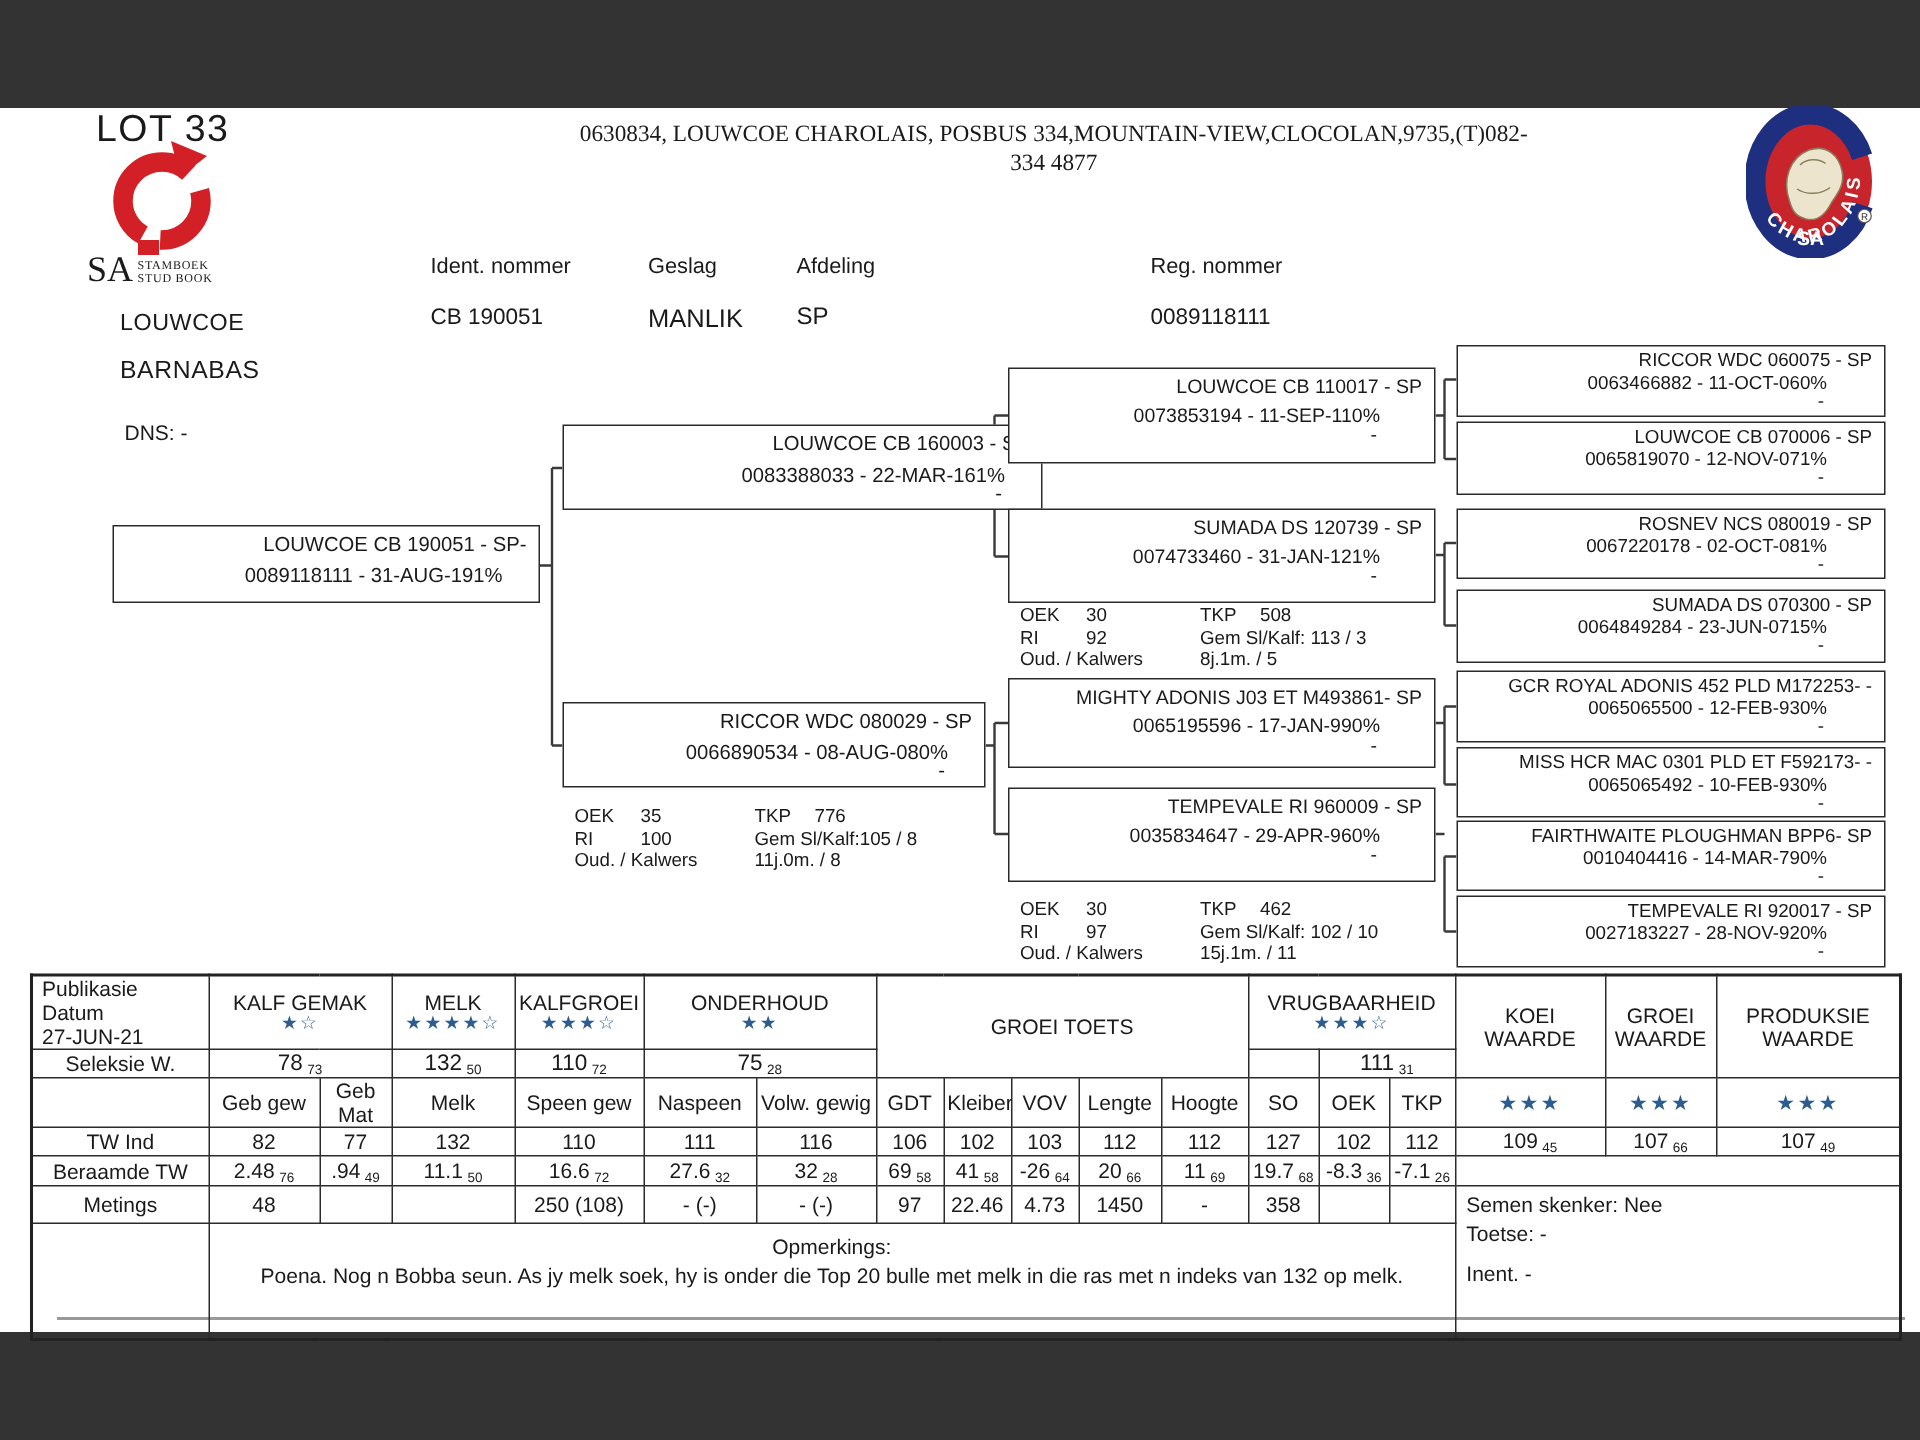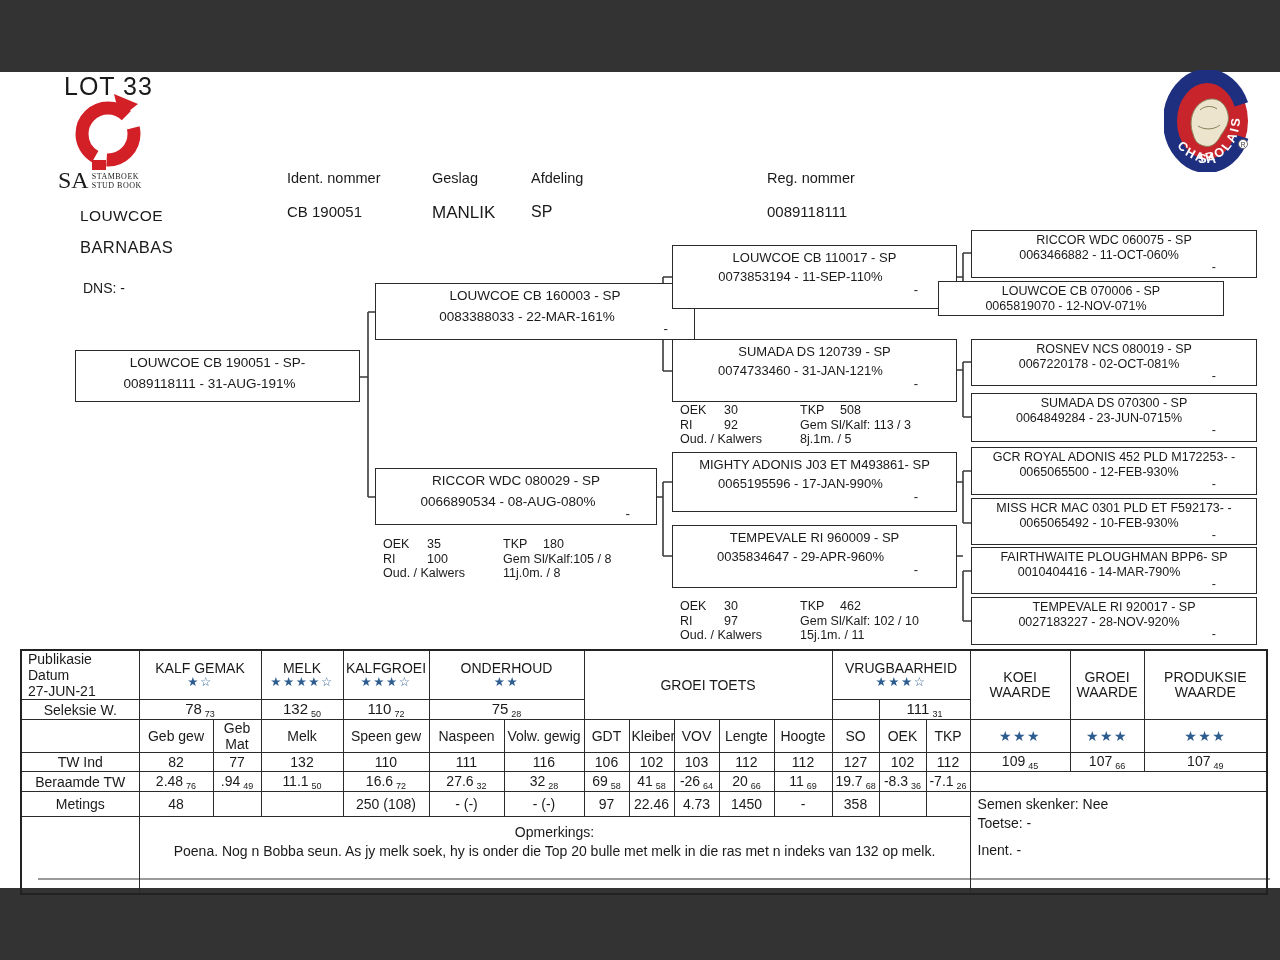--- a/index.html
+++ b/index.html
@@ -22,21 +22,21 @@
   .charlogo{position:absolute;left:1164px;top:70px;}
   .fld{position:absolute;top:170px;}
   .flbl{font-size:14.5px;}
   .fval{margin-top:17px;font-size:15px;}
   .aname{position:absolute;left:80px;font-size:15.5px;letter-spacing:.4px;}
   .dnsline{position:absolute;left:83px;top:280px;font-size:14px;}
 
   
   .pbox{position:absolute;border:1.5px solid #2a2a2a;background:#fff;box-sizing:border-box;
         padding:4px 8px 0 8px;overflow:hidden;}
-  .pbox .r1,.pbox .r2{display:flex;justify-content:center;}
+  .pbox .r1,.pbox .r2{display:flex;justify-content:flex-end;}
   .pbox .r3{text-align:right;}
   .lg{font-size:13.5px;}  .lg .r2{margin-top:6px;}  .lg .pct{margin-right:16px;} .lg .r3{padding-right:18px;line-height:9px;}
   .md{font-size:13px;}    .md .r2{margin-top:4px;}  .md .pct{margin-right:28px;} .md .r3{padding-right:30px;line-height:12px;}
   .sm{font-size:12.5px;padding-top:2px;} .sm .r2{margin-top:1px;} .sm .pct{margin-right:30px;} .sm .r3{padding-right:32px;line-height:10px;}
   .verify{position:absolute;left:378px;top:364px;font-size:13px;line-height:21px;}
   .verify .t{text-decoration:underline;}
   .stats{position:absolute;display:flex;font-size:12.5px;line-height:14.5px;}
   .stats .c1{width:120px;}
   .stats .lab{display:inline-block;}
   .stats .c1 .lab{width:44px;}
@@ -62,20 +62,22 @@
 </head>
 <body>
 
 <div class="page">
   <div class="bar top"></div>
   <div class="bar bottom"></div>
   <div class="grayline"></div>
 
   <div class="lot">LOT 33</div>
   <div class="address">
+    <span style="display:block">0630834,  LOUWCOE CHAROLAIS, POSBUS 334,MOUNTAIN-VIEW,CLOCOLAN,9735,(T)082-</span>
+    <span style="display:block">334 4877</span>
   </div>
 
   <svg class="salogo" width="92" height="80" viewBox="0 0 92 80">
     <circle cx="46" cy="42" r="26" fill="none" stroke="#d31f26" stroke-width="13" stroke-dasharray="42 12 88 14 7.3 0"></circle>
     <polygon points="52,2 76,12 58,26" fill="#d31f26"></polygon>
     <rect x="30" y="68" width="14" height="10" fill="#d31f26"></rect>
   </svg>
   <div class="satext">
     <span class="big">SA</span>
     <span class="small">
@@ -212,21 +214,21 @@
     <div class="r1">
         <span>RICCOR WDC 060075 - SP</span>
         <span></span>
       </div>
     <div class="r2">
         <span>0063466882 - 11-OCT-06</span>
         <span class="pct">0%</span>
       </div>
     <div class="r3"><span>-</span></div>
   </div>
-  <div class="pbox sm" style="left:938px;top:281px;width:286px;height:35px">
+  <div class="pbox sm" style="left:971px;top:281px;width:286px;height:49px">
     <div class="r1">
         <span>LOUWCOE CB  070006 - SP</span>
         <span></span>
       </div>
     <div class="r2">
         <span>0065819070 - 12-NOV-07</span>
         <span class="pct">1%</span>
       </div>
     <div class="r3"><span>-</span></div>
   </div>
@@ -309,21 +311,21 @@
       <div>8j.1m. / 5</div>
     </div>
   </div>
   <div class="stats" style="left:383px;top:537px;width:275px">
     <div class="c1">
       <div><span class="lab">OEK</span><span>35</span></div>
       <div><span class="lab">RI</span><span>100</span></div>
       <div>Oud. / Kalwers</div>
     </div>
     <div class="c2">
-      <div><span class="lab">TKP</span><span>180</span></div>
+      <div><span class="lab">TKP</span><span>776</span></div>
       <div><span>Gem Sl/Kalf:</span><span>105 / 8</span></div>
       <div>11j.0m. / 8</div>
     </div>
   </div>
   <div class="stats" style="left:680px;top:599px;width:275px">
     <div class="c1">
       <div><span class="lab">OEK</span><span>30</span></div>
       <div><span class="lab">RI</span><span>97</span></div>
       <div>Oud. / Kalwers</div>
     </div>

